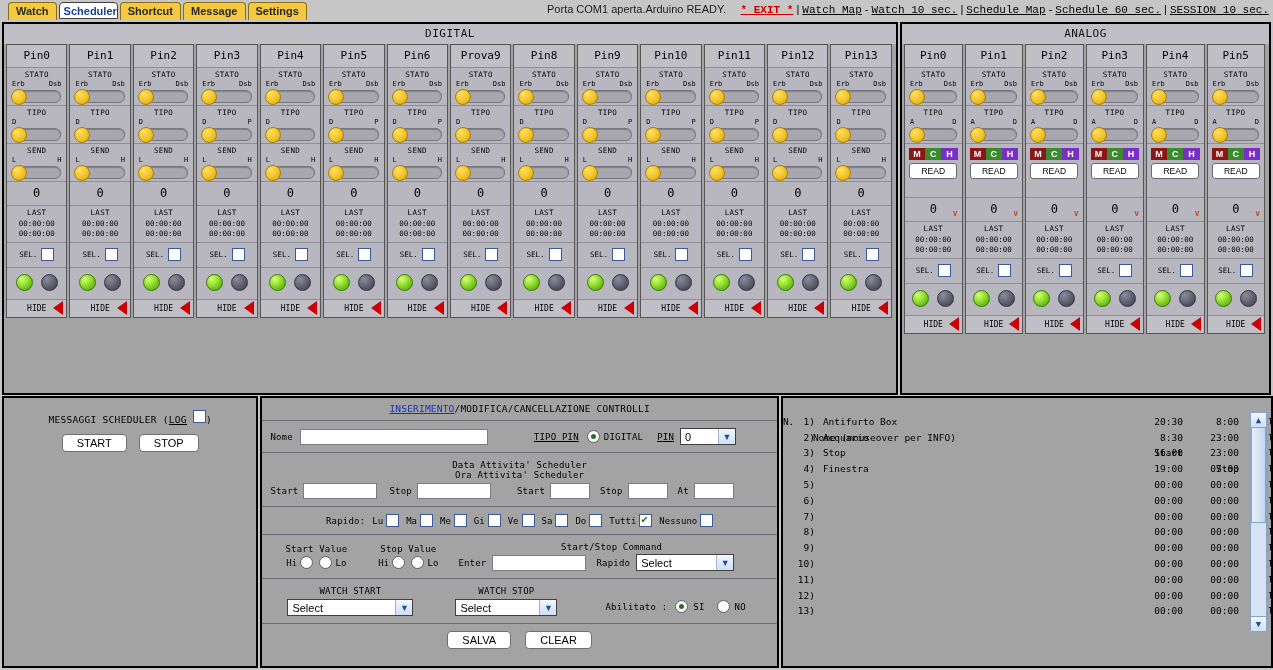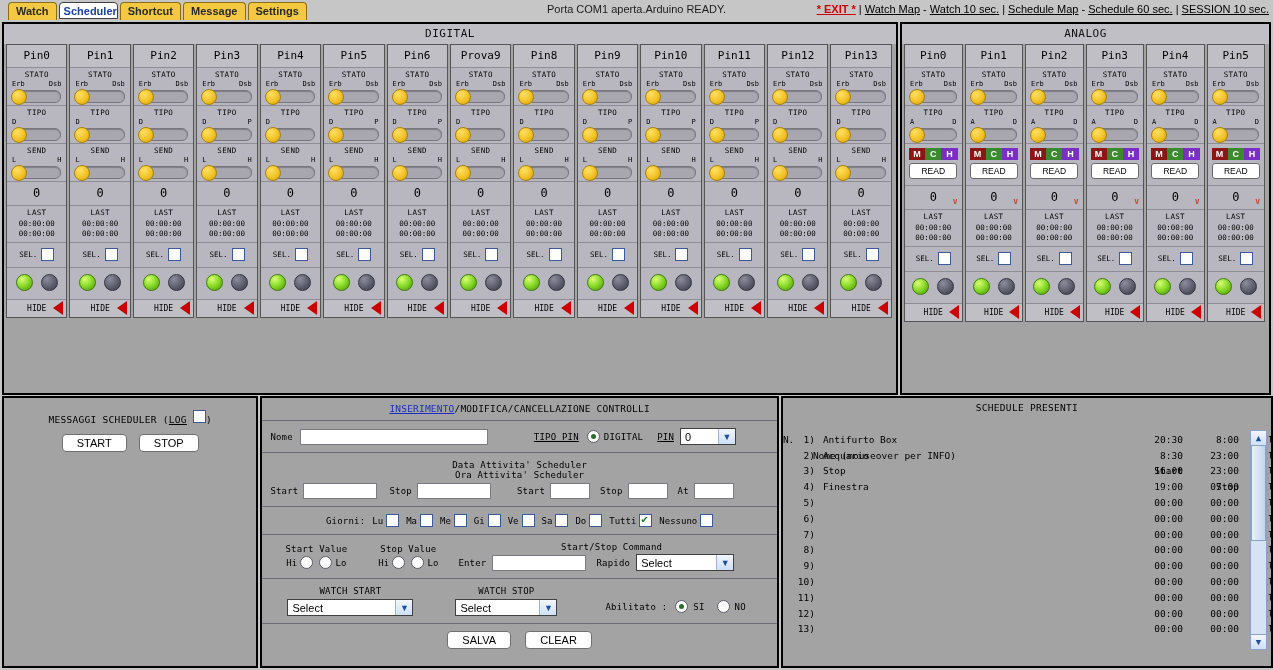--- a/index.html
+++ b/index.html
@@ -21,21 +21,21 @@
   .tab.sel{background:#ffffff;color:#1a3fa0;}
   .statusmsg{
     position:absolute;left:0;right:0;top:3px;text-align:center;
     font-family:"Liberation Sans",sans-serif;font-size:11px;color:#1c1c1c;
   }
   .toplinks{
     position:absolute;right:4px;top:3px;
     font-family:"Liberation Sans",sans-serif;font-size:11px;color:#000;
     white-space:nowrap;
   }
-  .toplinks a{color:#000;text-decoration:underline;cursor:pointer;}
+  .toplinks a{color:#000;text-decoration:underline;cursor:pointer;font-family:Liberation Mono, monospace;}
   .toplinks a.exit{color:#d00000;font-weight:bold;}
   .toplinks .sep{text-decoration:none;}
 
   
   .panel{border:2px solid #000;background:#a3a3a3;box-sizing:border-box;}
   #boardrow{display:flex;height:373px;padding:0 0 0 0;box-sizing:border-box;}
   #digital{width:896px;margin-left:2px;}
   #analog{width:371px;margin-left:2px;}
   .secthead{
     text-align:center;font-size:11px;letter-spacing:.5px;
@@ -107,21 +107,21 @@
   }
   
   .mch{display:flex;justify-content:center;margin:2px 4px 3px 4px;}
   .mch span{
     flex:1;font-size:9px;font-weight:bold;color:#fff;padding:1px 0;
     font-family:"Liberation Sans",sans-serif;
   }
   .mch .m{background:#8c1616;} .mch .c{background:#3b8a2e;} .mch .h{background:#7a2ec4;}
   .readbtn{
     display:inline-block;background:#ffffff;border:1px solid #6a6a6a;border-radius:3px;
-    font-size:8.5px;padding:2px 11px;margin-bottom:3px;cursor:pointer;
+    font-size:8.5px;padding:2px 11px;margin-bottom:15px;cursor:pointer;
     font-family:"Liberation Sans",sans-serif;
   }
 
   
   #bottomrow{display:flex;height:272px;margin-top:1px;}
   #msgpanel{width:262px;margin-left:2px;}
   #formpanel{width:530px;margin-left:2px;}
   #schedpanel{width:503px;margin-left:2px;}
 
   #msgpanel .inner{padding:12px 0 0 0;text-align:center;}
@@ -1345,21 +1345,21 @@
         <input class="ti" style="width: 40px; margin-left: 5px;" value="">
         <span class="ttl" style="margin-left:10px;">Stop</span>
         <input class="ti" style="width: 40px; margin-left: 5px;" value="">
         <span class="ttl" style="margin-left:10px;">At</span>
         <input class="ti" style="width: 40px; margin-left: 5px;" value="">
       </div>
     </div>
 
     <div class="frm-sec">
       <div class="row" style="justify-content:center;gap:7px;" id="days-row">
-        <span class="ttl">Giorni:</span>
+        <span class="ttl">Rapido:</span>
       <span class="daybox">
             <span>Lu</span>
             <span class="cb"></span>
           </span>
           <span class="daybox">
             <span>Ma</span>
             <span class="cb"></span>
           </span>
           <span class="daybox">
             <span>Me</span>
@@ -1455,21 +1455,20 @@
 
     <div class="frm-sec">
       <div class="row" style="justify-content:center;gap:14px;">
         <button class="btn">SALVA</button>
         <button class="btn">CLEAR</button>
       </div>
     </div>
   </div>
 
   <div id="schedpanel" class="panel">
-    <div class="sch-head">SCHEDULE PRESENTI</div>
     <div class="sch-body">
       <div class="sch-line">
         <span class="sch-n" style="left:-6px;text-align:left;">N.</span>
         <span class="sch-name" style="left:24px;">Nome (mouseover per INFO)</span>
         <span class="sch-start">Start</span>
         <span class="sch-stop">Stop</span>
       </div>
       <div id="sched-rows">
           <div class="sch-line"><span class="sch-n">1)</span><span class="sch-name">Antifurto Box</span><span class="sch-start">20:30</span><span class="sch-stop">8:00</span><span class="sch-en">Abilitato</span></div>
           <div class="sch-line"><span class="sch-n">2)</span><span class="sch-name">Acquario</span><span class="sch-start">8:30</span><span class="sch-stop">23:00</span><span class="sch-en">Abilitato</span></div>

